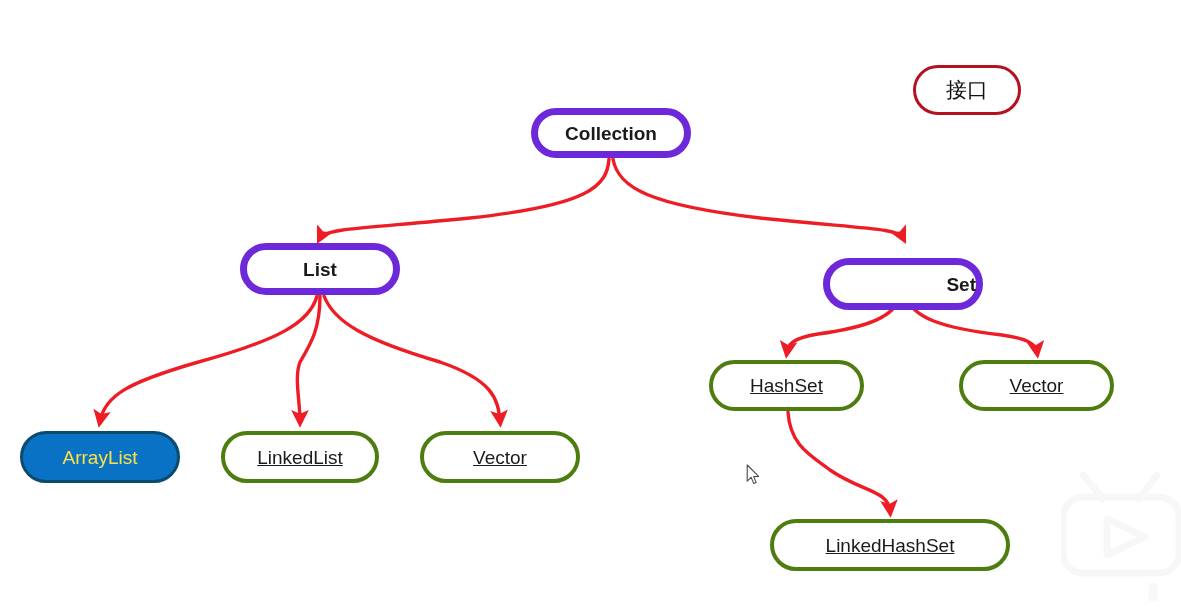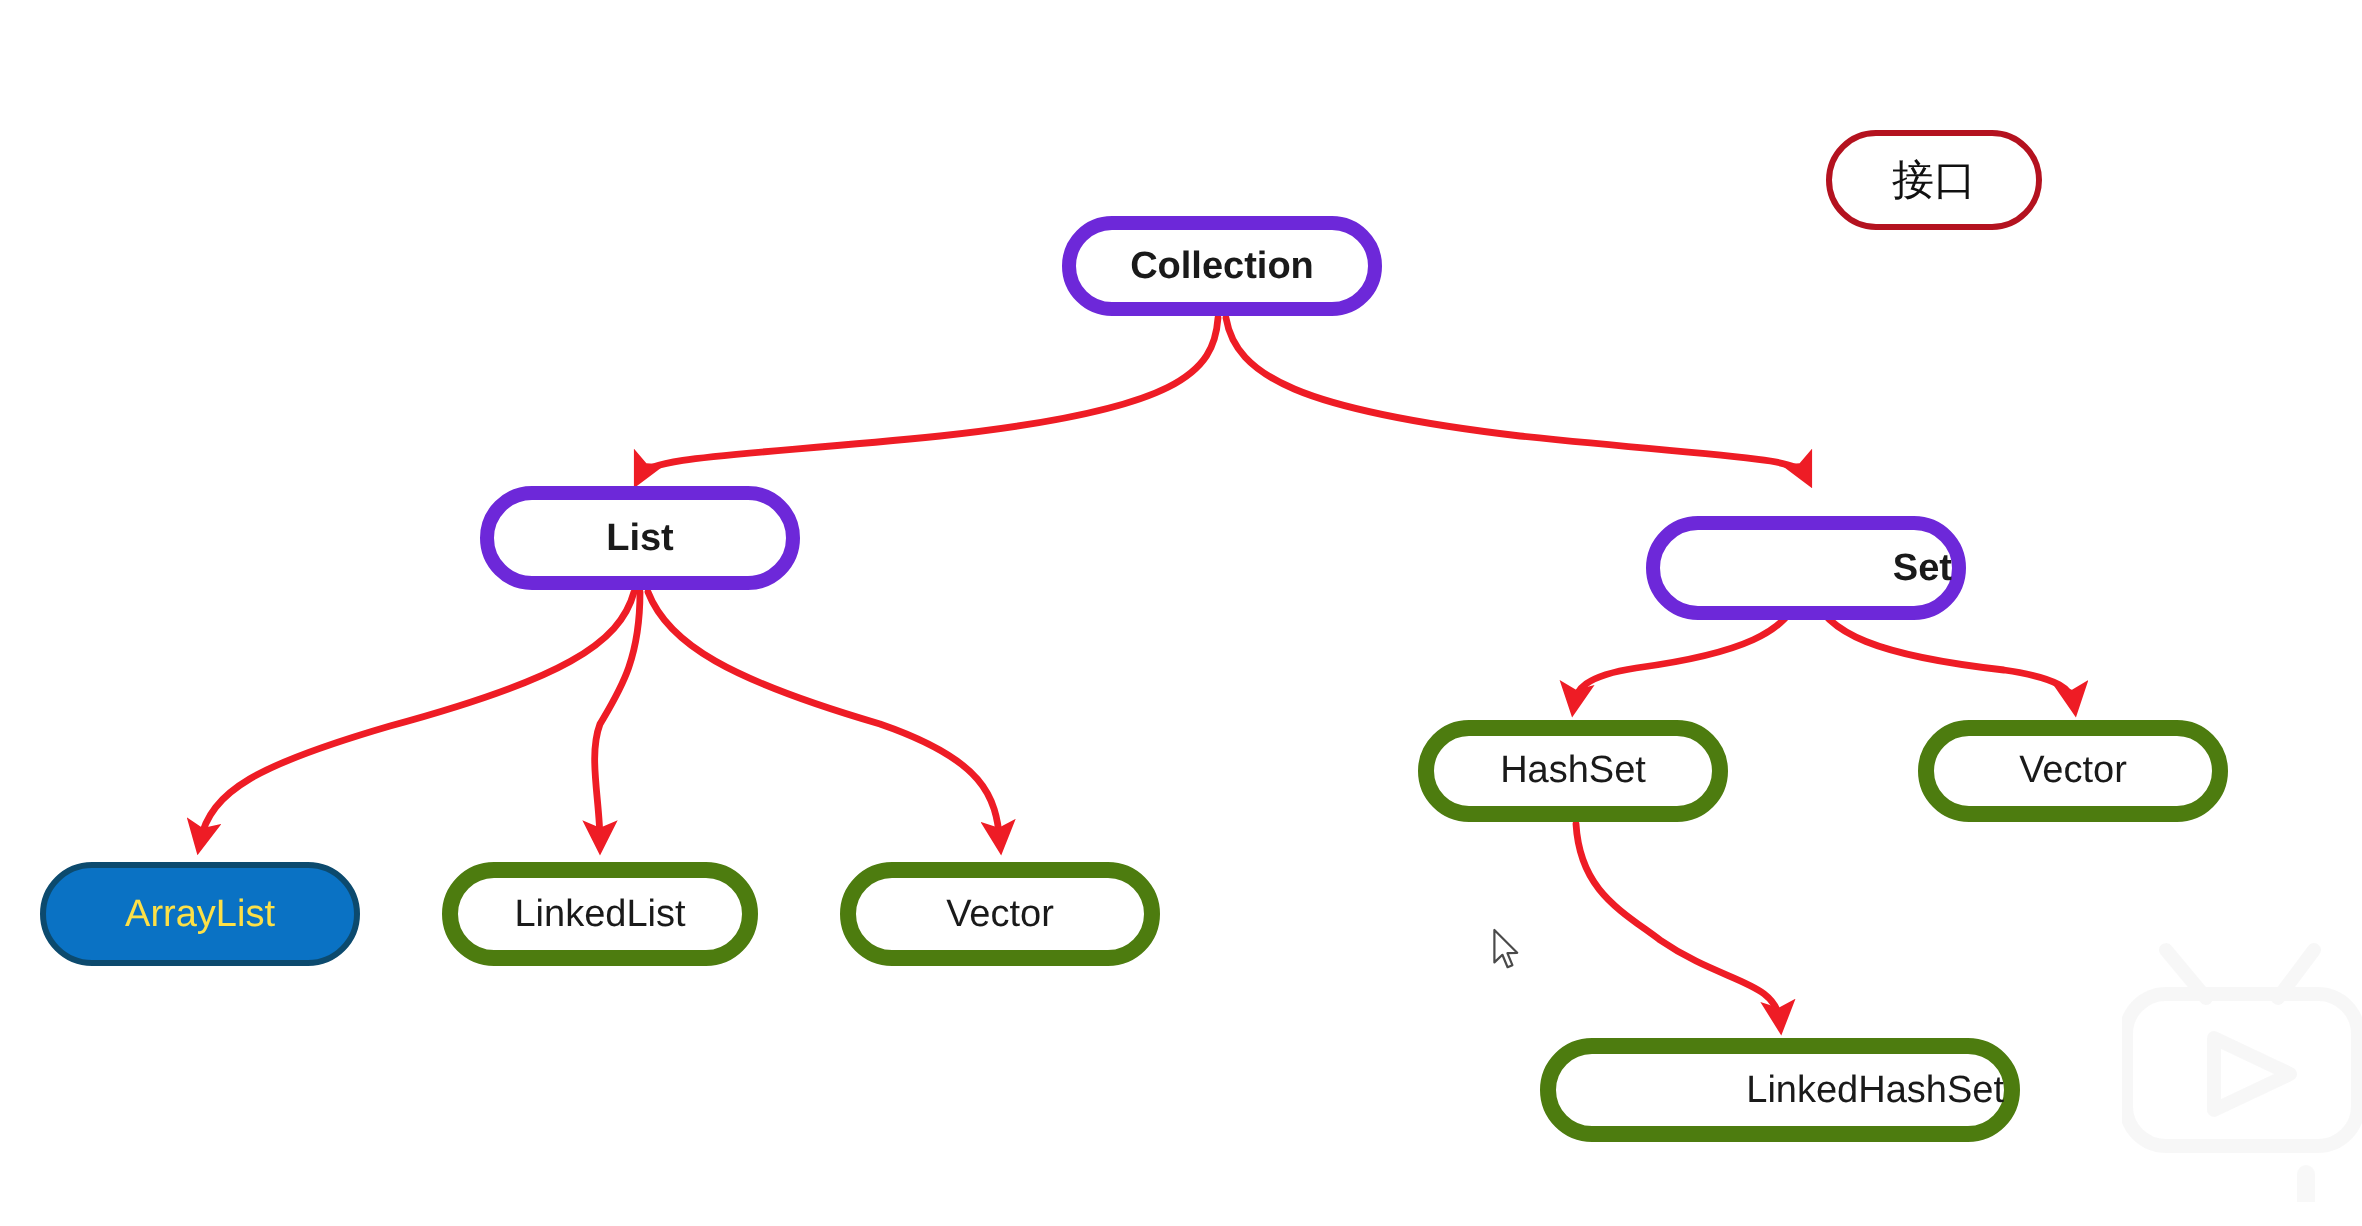--- a/index.html
+++ b/index.html
@@ -52,21 +52,22 @@
     font-size: 19px;
     color: #1a1a1a;
     white-space: nowrap;
     z-index: 3;
   }
   .node.iface {
     border: 7px solid #6d28d9;
     font-weight: bold;
   }
   .node.impl {
-    border: 8px solid #4d7c0f;
+    border: 4px solid #4d7c0f;
+    text-decoration: underline;
   }
   .node.impl-filled {
     border: 3px solid #0c4a6e;
     background: #0a72c4;
     color: #fde047;
   }
   .node-label {
     line-height: 1;
     pointer-events: none;
   }
@@ -153,21 +154,21 @@
       </div>
       <div class="node impl" style="left: 420px; top: 431px; width: 160px; height: 52px;">
         <span class="node-label">Vector</span>
       </div>
       <div class="node impl" style="left: 709px; top: 360px; width: 155px; height: 51px;">
         <span class="node-label">HashSet</span>
       </div>
       <div class="node impl" style="left: 959px; top: 360px; width: 155px; height: 51px;">
         <span class="node-label">Vector</span>
       </div>
-      <div class="node impl" style="left: 770px; top: 519px; width: 240px; height: 52px; justify-content: flex-end;">
+      <div class="node impl" style="left: 770px; top: 519px; width: 240px; height: 52px;">
         <span class="node-label">LinkedHashSet</span>
       </div>
     </div>
 
   <div class="legend-chip iface" style="left:913px; top:29px; width:108px; height:50px;margin-top:36px;">
     <span class="legend-label">接口</span>
   </div>
 
   <svg id="watermark" viewBox="0 0 120 140" xmlns="http://www.w3.org/2000/svg">
     <g fill="none" stroke="#f2f2f2" stroke-width="7" stroke-linecap="round">

